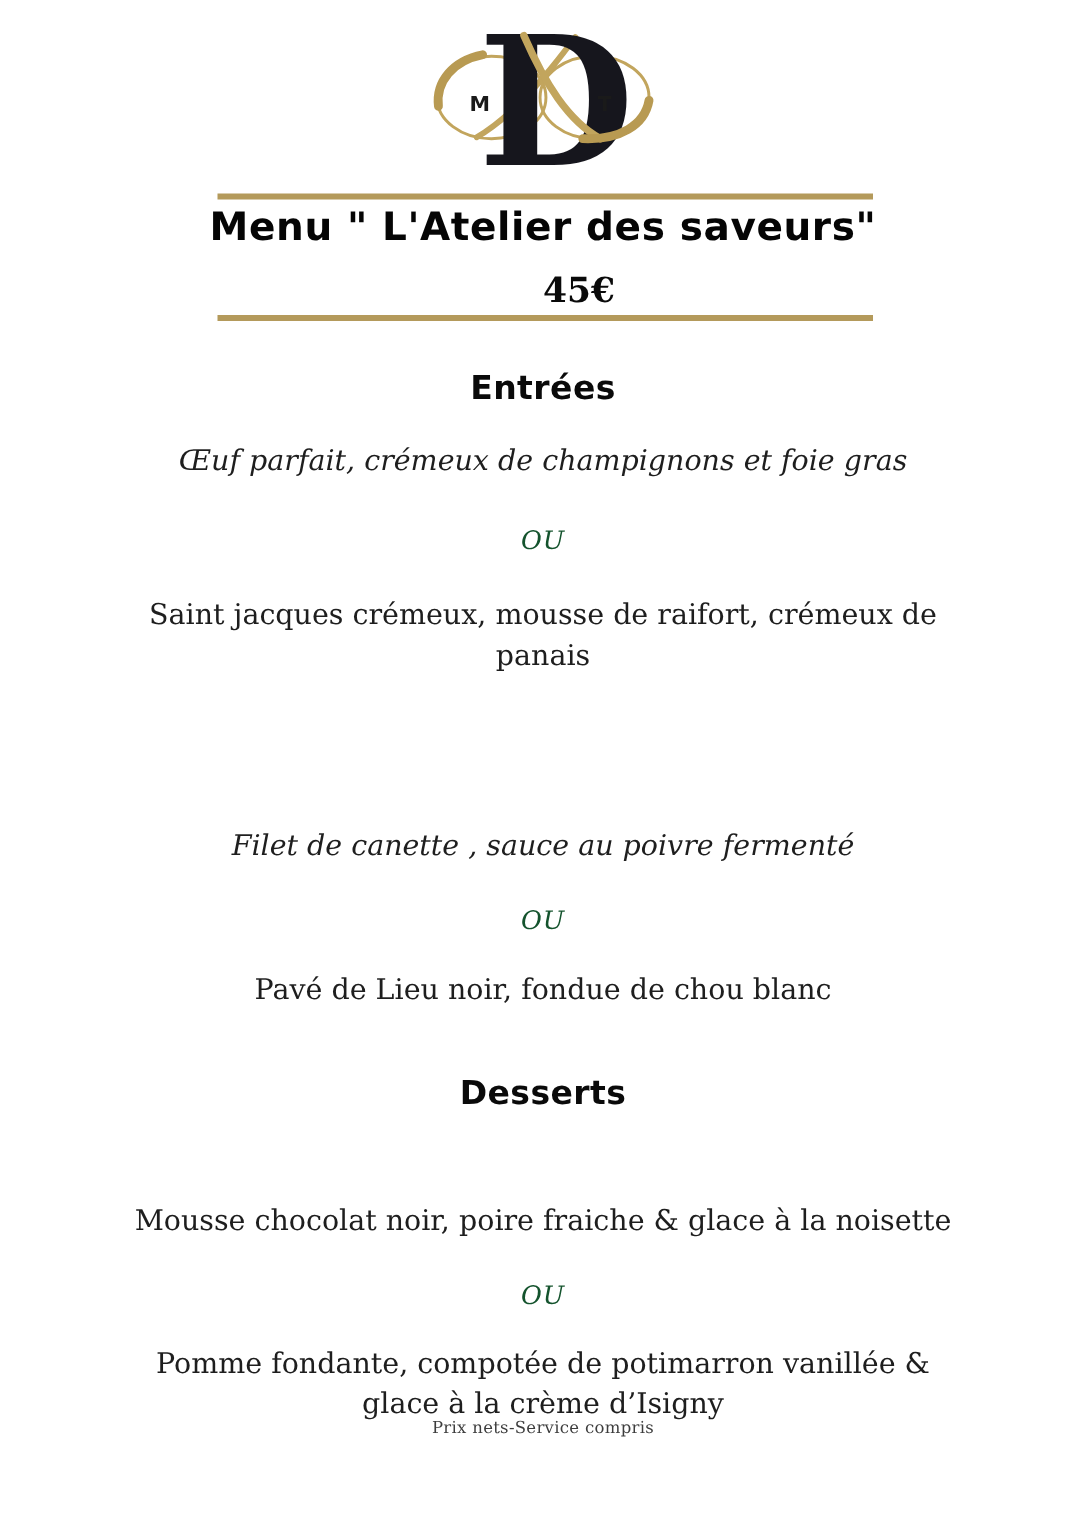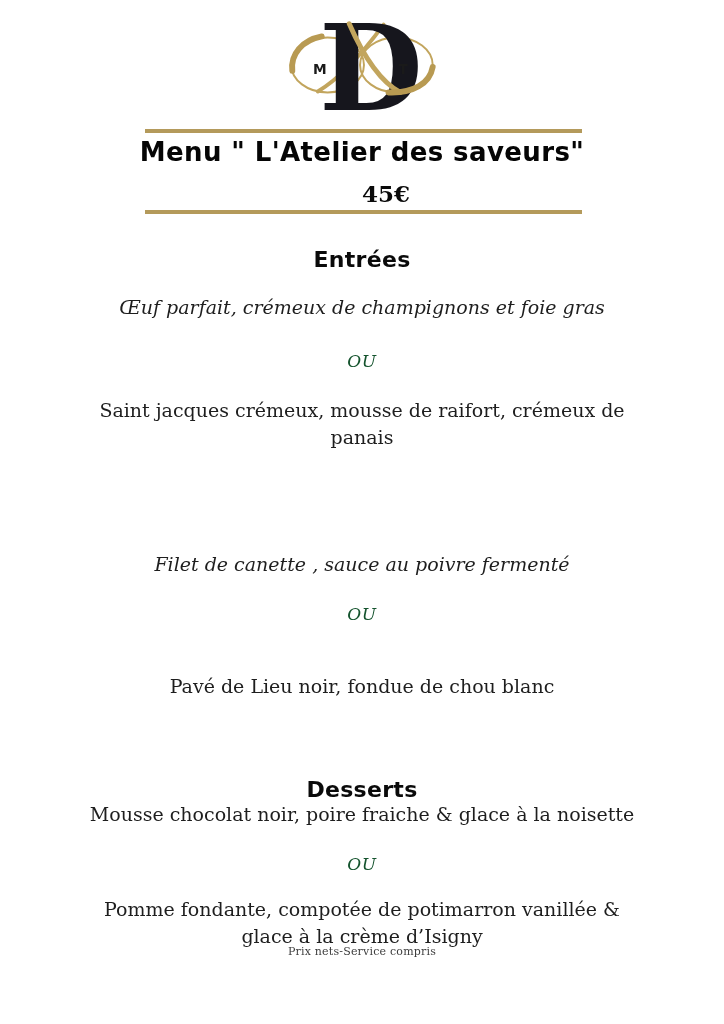--- a/index.html
+++ b/index.html
@@ -38,22 +38,22 @@
     font-family:"DejaVu Serif","Liberation Serif",serif;
     font-size:19px; color:var(--ink);
     line-height:27px;
   }
   .dish-inner{ display:inline-block; max-width:570px; }
   .ou{
     font-family:"DejaVu Serif","Liberation Serif",serif;
     font-size:17px; color:#14532d; letter-spacing:.5px;font-style:italic;
   }
   .sec1-title{ top:247px; } .sec1-i1{ top:294px;font-style:italic; } .sec1-ou{ top:351px; } .sec1-i2{ top:397px; }
-  .sec2-title{ top:497px; } .sec2-i1{ top:551px;font-style:italic; } .sec2-ou{ top:604px; } .sec2-i2{ top:673px; }
-  .sec3-title{ top:777px; } .sec3-i1{ top:801px; } .sec3-ou{ top:854px; } .sec3-i2{ top:896px; }
+  .sec2-title{ top:497px; } .sec2-i1{ top:551px;font-style:italic; } .sec2-ou{ top:604px; } .sec2-i2{ top:647px; }
+  .sec3-title{ top:717px; } .sec3-i1{ top:801px; } .sec3-ou{ top:854px; } .sec3-i2{ top:896px; }
   .footer-note{
     top:945px;
     font-family:"DejaVu Serif","Liberation Serif",serif;
     font-size:11px; color:#3d3d3d; letter-spacing:.2px;
   }
 </style>
 </head>
 <body>
 
 <div class="page">

